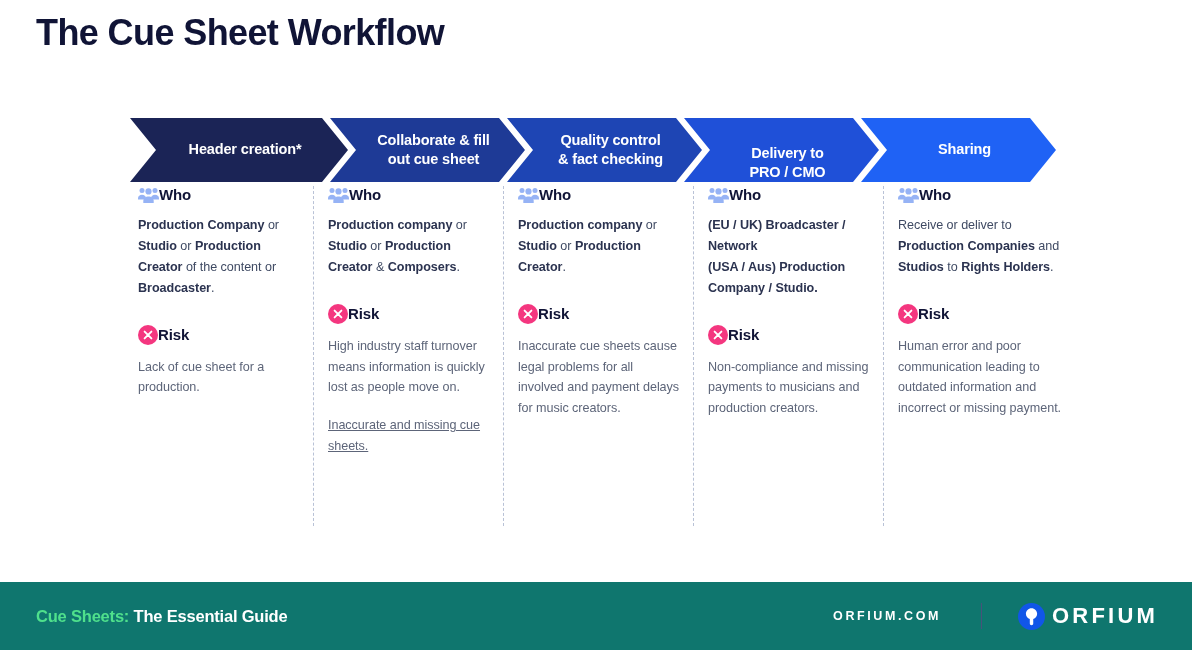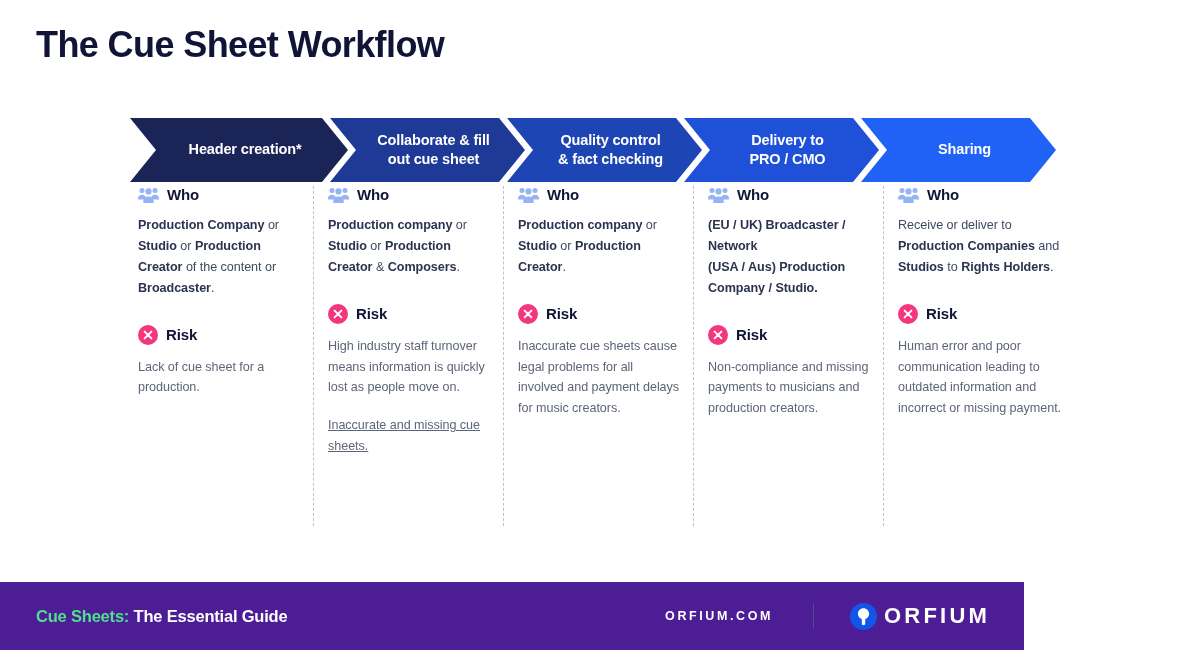--- a/index.html
+++ b/index.html
@@ -13,21 +13,21 @@
   body {
     font-family: "Liberation Sans", sans-serif;
     background: #ffffff;
     position: relative;
   }
 
   
   .title {
     position: absolute;
     left: 36px;
-    top: 24px;
+    top: 12px;
     font-size: 36px;
     font-weight: bold;
     color: #101436;
     letter-spacing: -0.6px;
   }
 
   
   .banner {
     position: absolute;
     left: 130px;
@@ -83,21 +83,21 @@
     top: 0;
     width: 0;
     height: 340px;
     border-left: 1px dashed #b9c2d6;
   }
   .col:last-child .divider { display: none; }
 
   .block-head {
     display: flex;
     align-items: center;
-    gap: 8px;
+    gap: 0;
     margin-bottom: 12px;
   }
 
   .block-title {
     font-size: 15px;
     font-weight: bold;
     color: #101436;
     letter-spacing: -0.1px;
   }
 
@@ -116,23 +116,23 @@
   .body-text b { color: #2b3350; font-weight: bold; }
 
   .risk-block { margin-top: 26px; }
   .para + .para { margin-top: 17px; text-decoration: underline; }
 
   
   .footer {
     position: absolute;
     left: 0;
     bottom: 0;
-    width: 1024px;
+    width: 1192px;
     height: 68px;
-    background: #4c1d95;
+    background: #0f766e;
     display: flex;
     align-items: center;
   }
 
   .footer-left {
     position: absolute;
     left: 36px;
     font-size: 16.5px;
     font-weight: bold;
     letter-spacing: -0.2px;
@@ -183,21 +183,21 @@
 <div class="banner">
   <div class="chev" style="background: rgb(27, 36, 86); width: 218px; flex: 0 0 218px;">
     <span class="chev-label">Header creation*</span>
   </div>
   <div class="chev" style="background: rgb(30, 58, 150); width: 195px; flex: 0 0 195px; align-items: center;">
     <span class="chev-label">Collaborate &amp; fill<br>out cue sheet</span>
   </div>
   <div class="chev" style="background: rgb(30, 69, 180); width: 195px; flex: 0 0 195px;">
     <span class="chev-label">Quality control<br>&amp; fact checking</span>
   </div>
-  <div class="chev" style="background: rgb(31, 80, 216); width: 195px; flex: 0 0 195px;">
+  <div class="chev" style="background: rgb(31, 80, 216); width: 195px; flex: 0 0 195px; align-items: flex-end;">
     <span class="chev-label">Delivery to<br>PRO / CMO</span>
   </div>
   <div class="chev" style="background: rgb(31, 98, 245); width: 195px; flex: 0 0 195px;">
     <span class="chev-label">Sharing</span>
   </div>
 </div>
 
 <div class="cols">
 
   <div class="col">

